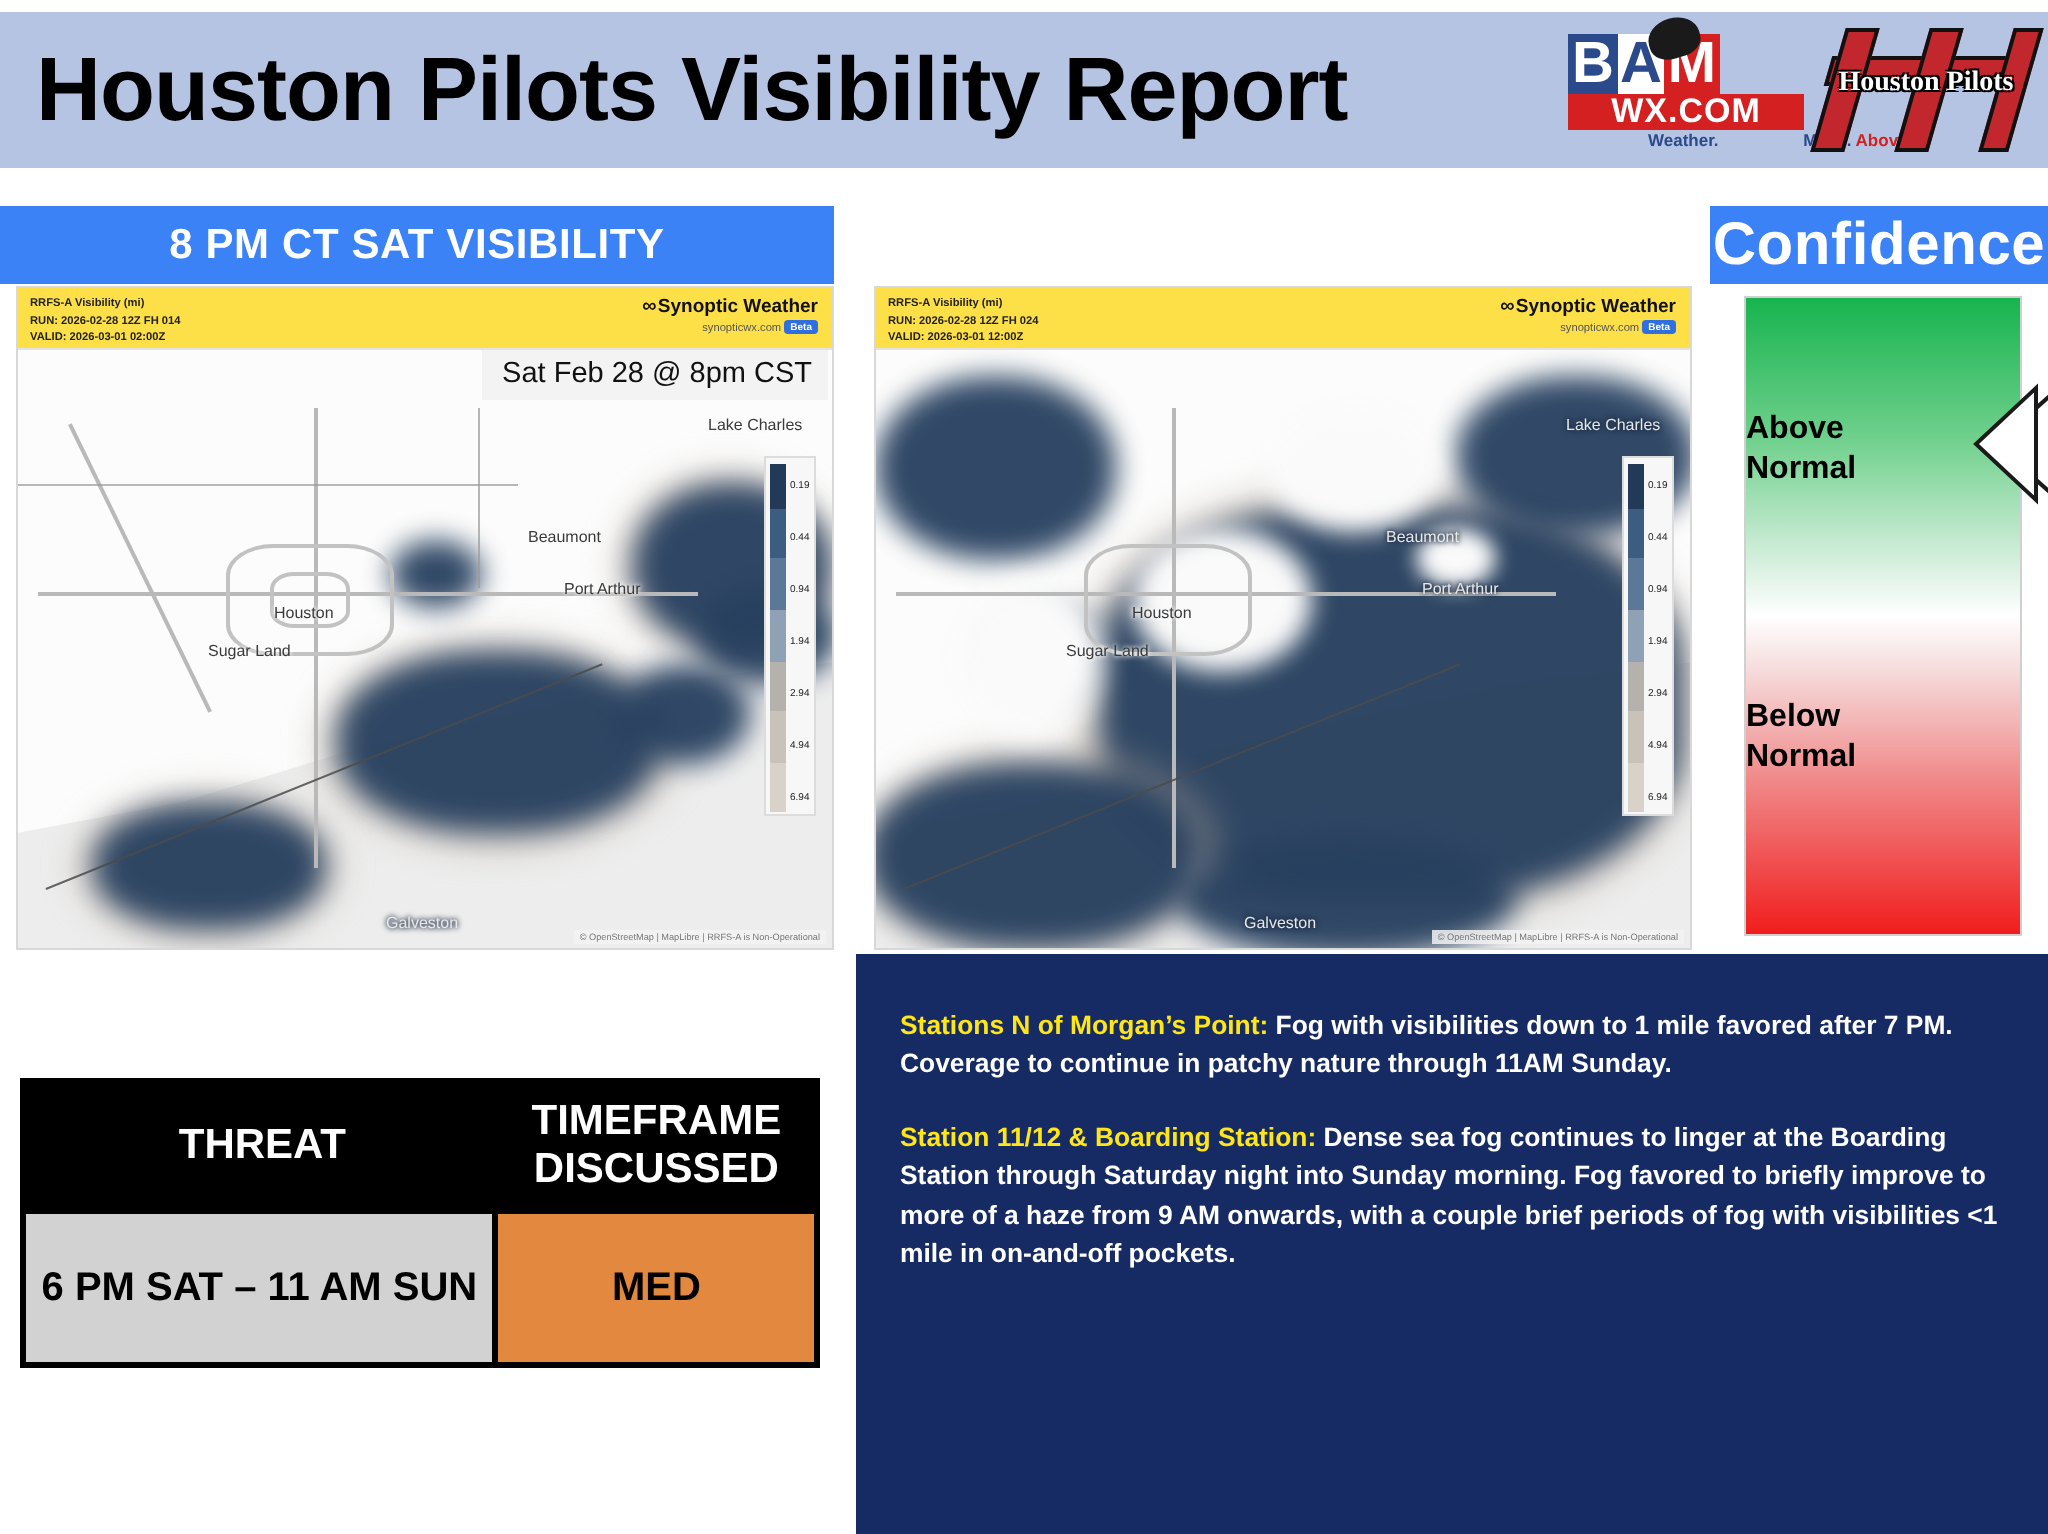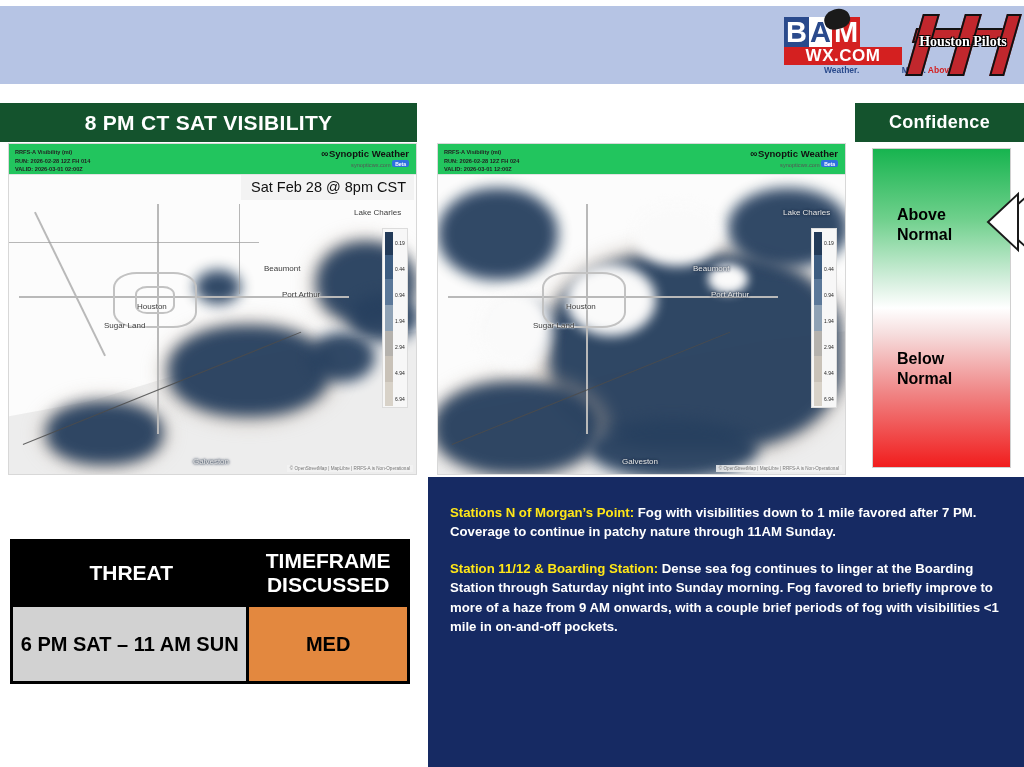--- a/index.html
+++ b/index.html
@@ -74,45 +74,45 @@
   }
   .hp-label {
     position: absolute; left: 2px; top: 26px; width: 110px; text-align: center;
     color: #fff; font-size: 14px; font-weight: bold; font-family: "Liberation Serif", serif;
     text-shadow: -1px -1px 0 #000, 1px -1px 0 #000, -1px 1px 0 #000, 1px 1px 0 #000;
     white-space: nowrap;
   }
 
   
   .hdr {
-    position: absolute; height: 39px; background: #14532d;
+    position: absolute; height: 39px; background: #3b82f6;
     color: #fff; font-weight: bold; display: flex; align-items: center;
     justify-content: center; font-size: 21px; letter-spacing: 0.3px;
   }
   .hdr-a { left: 0;   top: 103px; width: 417px; }
   .hdr-b { left: 423px; top: 107px; width: 428px; }
-  .hdr-c { left: 855px; top: 103px; width: 169px; font-size: 18px; }
+  .hdr-c { left: 855px; top: 103px; width: 169px; font-size: 30px; }
 
   
   .map {
     position: absolute; background: #f2f2f2; overflow: hidden;
     border: 1px solid #d8d8d8;
   }
   .map-a { left: 8px;   top: 143px; width: 409px; height: 332px; }
   .map-b { left: 437px; top: 143px; width: 409px; height: 332px; }
 
   .map-land { position: absolute; inset: 0; background: #fcfcfc; }
   .map-water {
     position: absolute; left: 0; bottom: 0; width: 100%; height: 46%;
     background: #ededed;
     clip-path: polygon(0 62%, 20% 52%, 42% 34%, 62% 22%, 80% 12%, 100% 6%, 100% 100%, 0 100%);
   }
   .map-header-strip {
     position: absolute; left: 0; top: 0; width: 100%; height: 31px;
-    background: #22c55e; border-bottom: 1px solid #e3e3e3; z-index: 6;
+    background: #fde047; border-bottom: 1px solid #e3e3e3; z-index: 6;
   }
   .meta { position: absolute; left: 6px; top: 4px; font-size: 5.6px; font-weight: bold; color: #222; line-height: 1.55; }
   .synop { position: absolute; right: 7px; top: 4px; text-align: right; }
   .synop-main { font-size: 9.5px; font-weight: bold; color: #111; white-space: nowrap; }
   .synop-sub { font-size: 5.6px; color: #555; margin-top: 1px; white-space: nowrap; }
   .beta-badge {
     display: inline-block; background: #2f6fe0; color: #fff; font-size: 5px;
     font-weight: bold; padding: 0.5px 3px; border-radius: 2px; vertical-align: 1px;
   }
   .infinity { font-size: 10px; letter-spacing: -2px; }
@@ -158,21 +158,21 @@
   }
 
   
   .conf {
     position: absolute; left: 872px; top: 148px; width: 139px; height: 320px;
     background: linear-gradient(to bottom, #17b44f 0%, #6fd08c 22%, #d8f0e0 42%,
                 #ffffff 50%, #f6dede 58%, #f08888 76%, #f11d1d 100%);
     border: 1px solid #d0d0d0;
   }
   .conf-lbl {
-    position: absolute; left: 24px; color: #000; font-size: 16px; font-weight: bold;
+    position: absolute; left: 0; color: #000; font-size: 16px; font-weight: bold;
     line-height: 1.25;
   }
   .conf-above { top: 56px; }
   .conf-below { top: 200px; }
   .chev {
     position: absolute; right: -14px; top: 182px; width: 56px; height: 80px;
     z-index: 9;
   }
 
   
@@ -206,20 +206,21 @@
     font-size: 13.2px; font-weight: bold; line-height: 1.45; margin-bottom: 18px;
   }
   .disc .hl { color: #ffe617; }
 </style>
 </head>
 <body>
 
 <div class="page">
 
   <div class="titlebar">
+    <div class="title-text">Houston Pilots Visibility Report</div>
     <div class="logos">
 
       <div class="bamwx">
         <div class="bam-row">
           <span class="bam-b">B</span>
           <span class="bam-a">A</span>
           <span class="bam-m">M</span>
         </div>
         <div class="bam-swoosh"></div>
         <div class="bam-wxcom">WX.COM</div>

